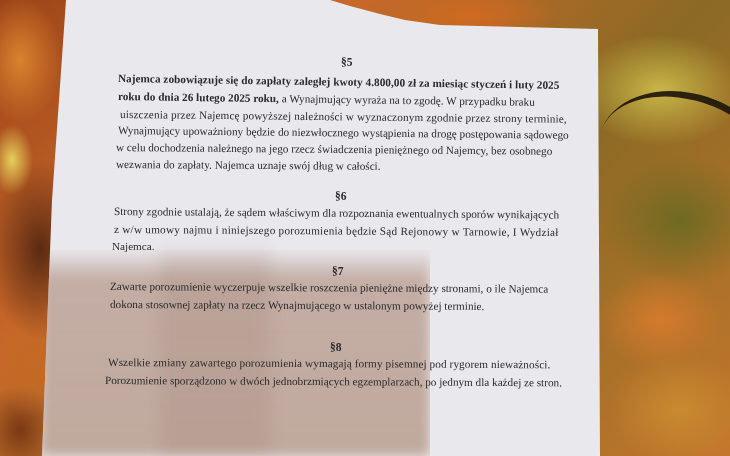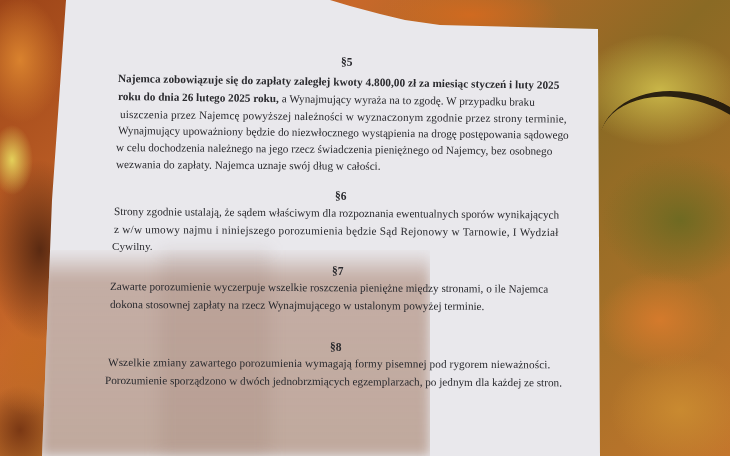--- a/index.html
+++ b/index.html
@@ -73,21 +73,21 @@
     <span class="b">roku do dnia 26 lutego 2025 roku,</span><span> a Wynajmujący wyraża na to zgodę. W przypadku braku</span>
   </div>
   <div class="line" style="left:120px; top:108px; transform:rotate(0.6deg); letter-spacing:.15px;">uiszczenia przez Najemcę powyższej należności w wyznaczonym zgodnie przez strony terminie,</div>
   <div class="line" style="left:118px; top:124px; transform:rotate(0.6deg);">Wynajmujący upoważniony będzie do niezwłocznego wystąpienia na drogę postępowania sądowego</div>
   <div class="line" style="left:116px; top:141px; transform:rotate(0.5deg);">w celu dochodzenia należnego na jego rzecz świadczenia pieniężnego od Najemcy, bez osobnego</div>
   <div class="line" style="left:116px; top:158px; transform:rotate(0.4deg);">wezwania do zapłaty. Najemca uznaje swój dług w całości.</div>
 
   <div class="line h" style="left:335px; top:190px;">§6</div>
   <div class="line" style="left:114px; top:205px; transform:rotate(0.45deg);">Strony zgodnie ustalają, że sądem właściwym dla rozpoznania ewentualnych sporów wynikających</div>
   <div class="line" style="left:114px; top:223px; transform:rotate(0.4deg); letter-spacing:.25px;">z w/w umowy najmu i niniejszego porozumienia będzie Sąd Rejonowy w Tarnowie, I Wydział</div>
-  <div class="line" style="left:112px; top:240px;">Cywilny.</div>
+  <div class="line" style="left:112px; top:240px;">Najemca.</div>
 
   <div class="line h" style="left:332px; top:265px;">§7</div>
   <div class="line" style="left:110px; top:280px; transform:rotate(0.35deg);">Zawarte porozumienie wyczerpuje wszelkie roszczenia pieniężne między stronami, o ile Najemca</div>
   <div class="line" style="left:110px; top:298px; transform:rotate(0.3deg);">dokona stosownej zapłaty na rzecz Wynajmującego w ustalonym powyżej terminie.</div>
 
   <div class="line h" style="left:330px; top:341px;">§8</div>
   <div class="line" style="left:108px; top:356px; transform:rotate(0.3deg); letter-spacing:.1px;">Wszelkie zmiany zawartego porozumienia wymagają formy pisemnej pod rygorem nieważności.</div>
   <div class="line" style="left:105px; top:374px; transform:rotate(0.3deg);">Porozumienie sporządzono w dwóch jednobrzmiących egzemplarzach, po jednym dla każdej  ze stron.</div>
 </div>
 

